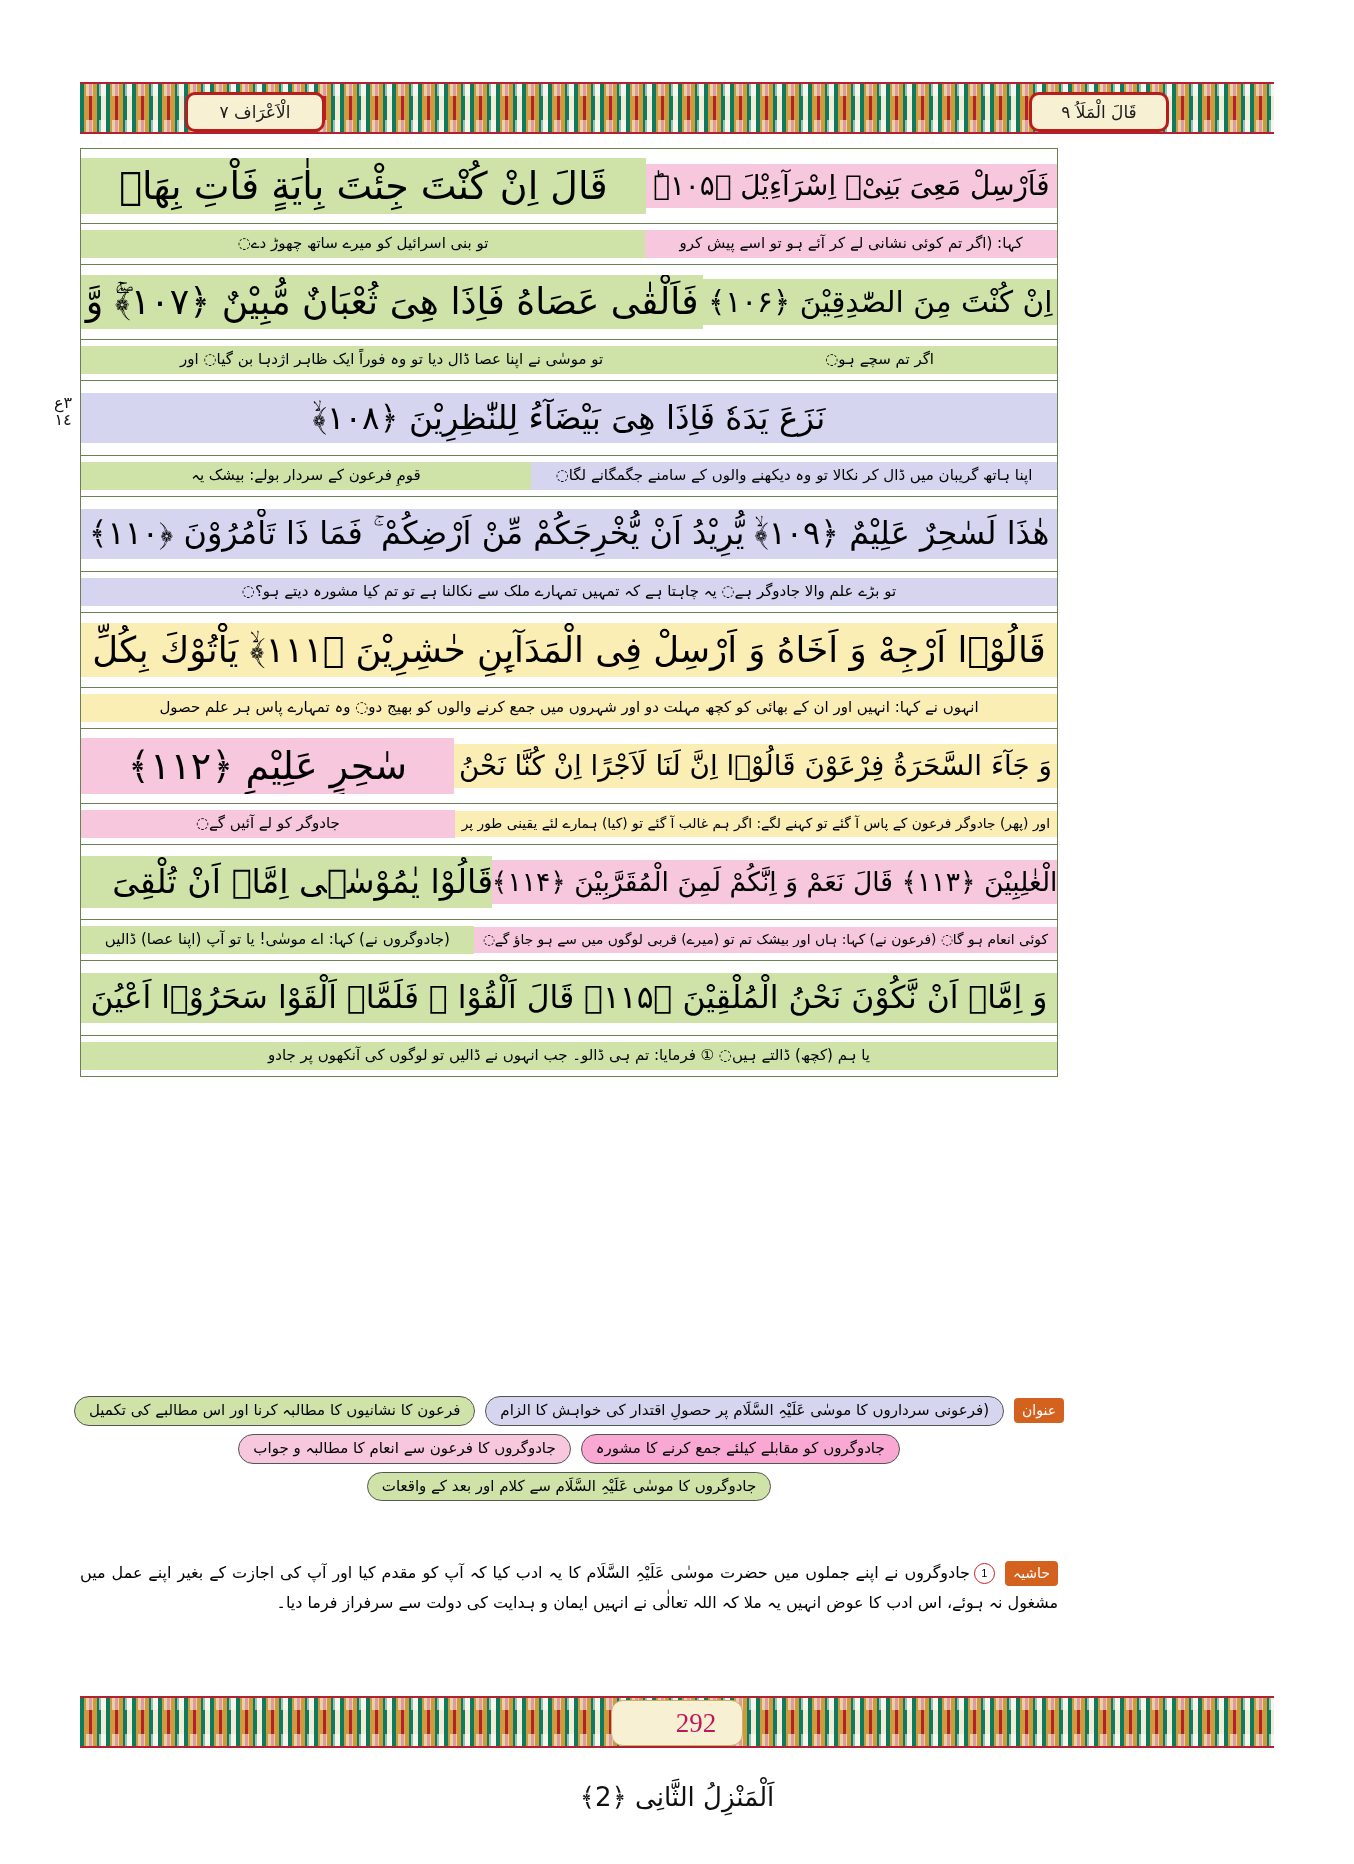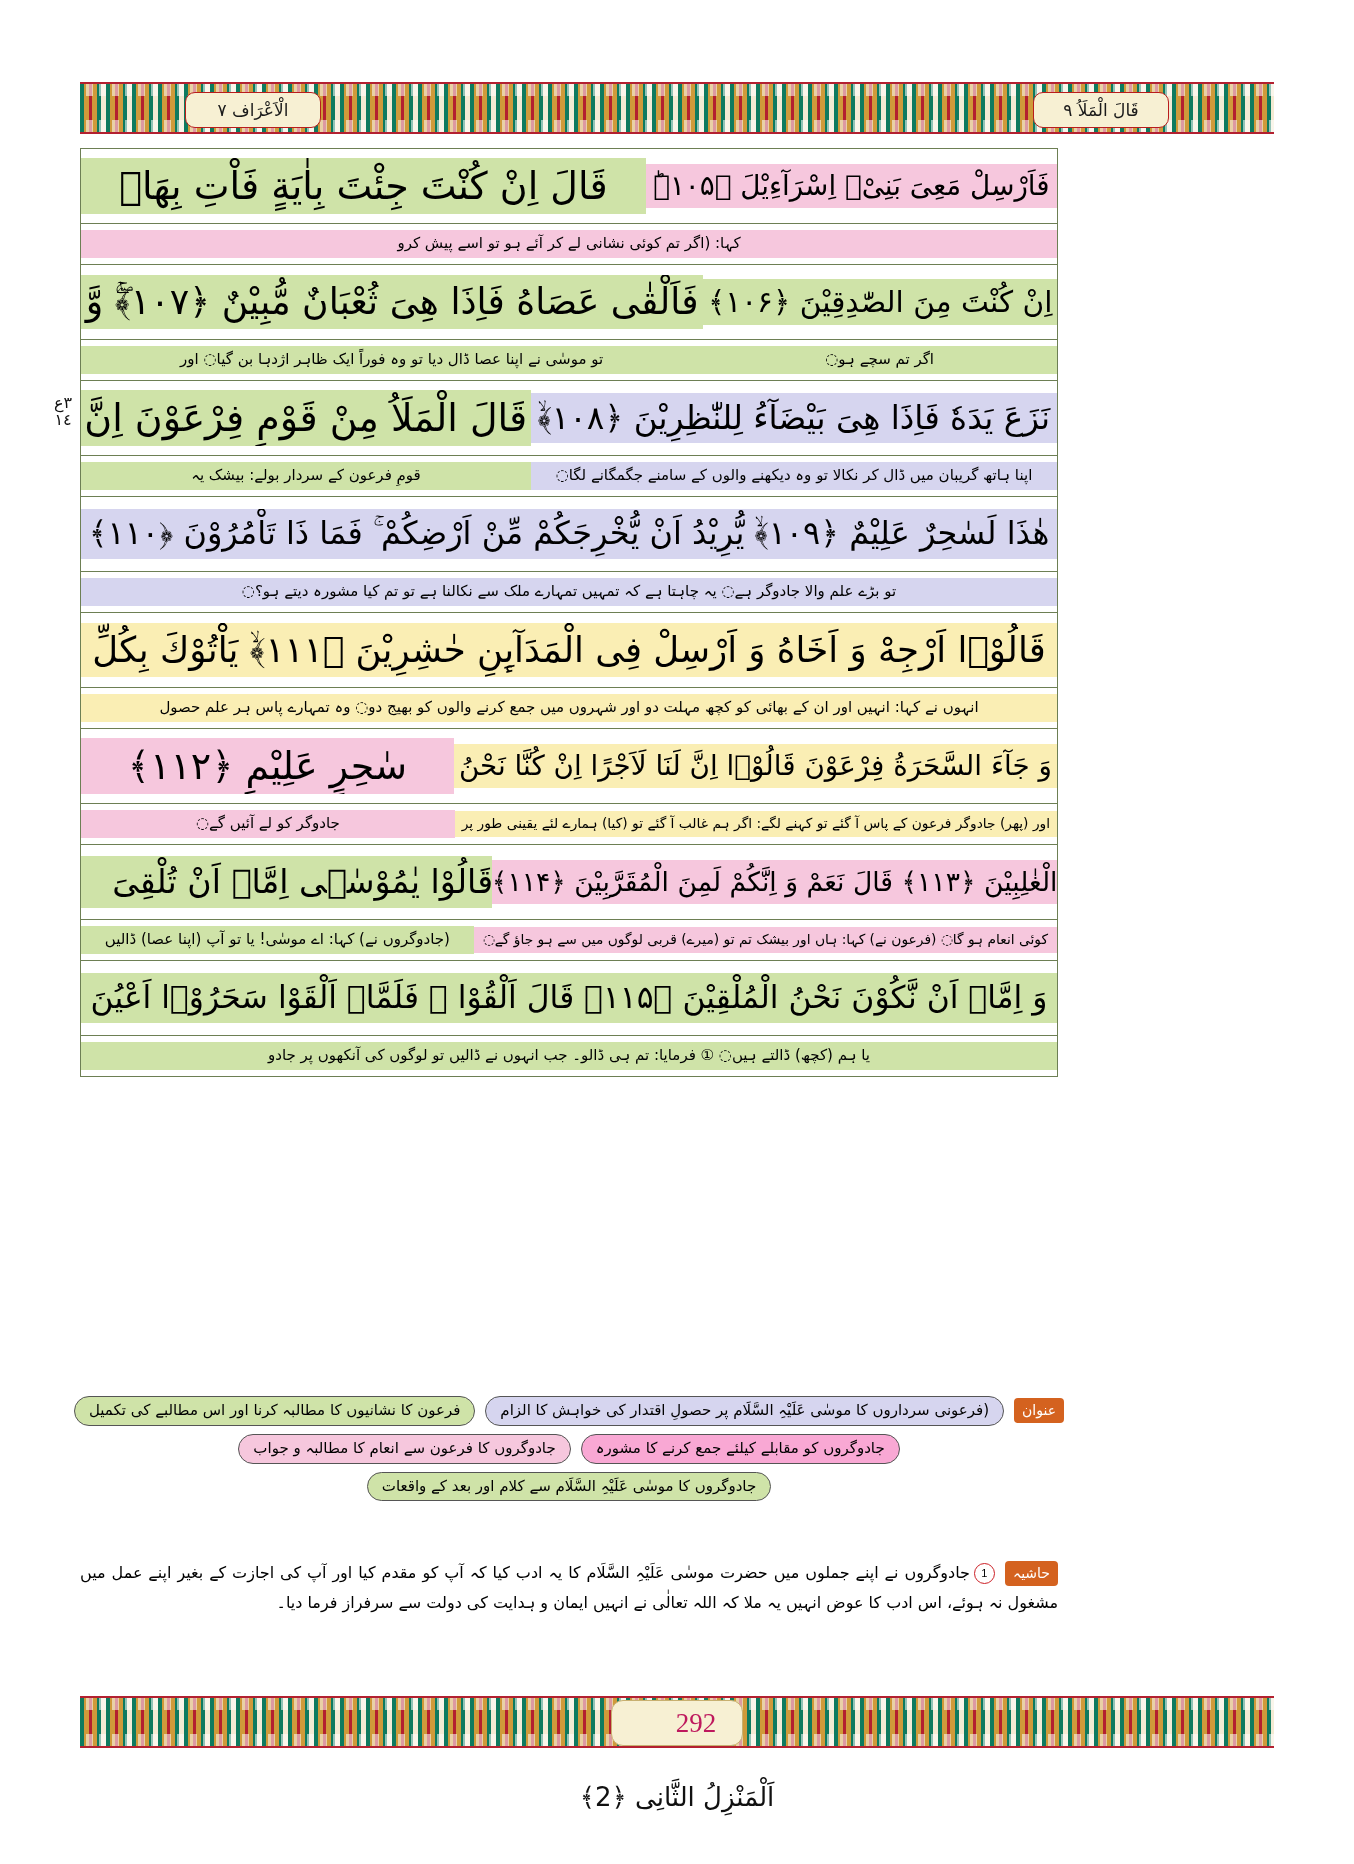--- a/index.html
+++ b/index.html
@@ -55,21 +55,21 @@
   .ornament-band::after { bottom: 0; }
 
   .ornament-top { top: 82px; }
   .ornament-bottom { top: 1696px; }
 
   .cartouche {
     position: absolute;
     top: 92px;
     height: 34px;
     background: #f7f0d3;
-    border: 1px solid #b91c1c;
+    border: 3px solid #b91c1c;
     border-radius: 10px;
     display: flex;
     align-items: center;
     justify-content: center;
     padding: 0 12px;
     font-size: 17px;
     color: #1a1a1a;
     direction: rtl;
     font-family: "DejaVu Sans", sans-serif;
     white-space: nowrap;
@@ -276,32 +276,32 @@
 
   <div class="side-marker">٣ع ١٤</div>
 
   <div class="text-block" id="text-block">
       <div class="verse-row">
         <div class="verse-seg bg-pink" style="flex: 42 0 0px; font-size: 27.8px;">فَاَرْسِلْ مَعِیَ بَنِیْۤ اِسْرَآءِیْلَ ﴿۱۰۵﴾ؕ</div>
         <div class="verse-seg bg-green" style="flex: 58 0 0px;">قَالَ اِنْ كُنْتَ جِئْتَ بِاٰیَةٍ فَاْتِ بِهَاۤ</div>
       </div>
       <div class="trans-row">
         <div class="trans-seg bg-pink" style="flex: 42 0 0px;">کہا: (اگر تم کوئی نشانی لے کر آئے ہو تو اسے پیش کرو</div>
+        <div class="trans-seg bg-green" style="flex: 58 0 0px;">تو بنی اسرائیل کو میرے ساتھ چھوڑ دے◌</div>
       </div>
       <div class="verse-row">
         <div class="verse-seg bg-green" style="flex: 36 0 0px; font-size: 29.6px;">اِنْ كُنْتَ مِنَ الصّٰدِقِیْنَ ﴿۱۰۶﴾</div>
         <div class="verse-seg bg-green" style="flex: 64 0 0px; font-size: 36.2px;">فَاَلْقٰی عَصَاهُ فَاِذَا هِیَ ثُعْبَانٌ مُّبِیْنٌ ﴿۱۰۷﴾ۚۖ وَّ</div>
       </div>
       <div class="trans-row">
         <div class="trans-seg bg-green" style="flex: 36 0 0px;">اگر تم سچے ہو◌</div>
         <div class="trans-seg bg-green" style="flex: 64 0 0px;">تو موسٰی نے اپنا عصا ڈال دیا تو وہ فوراً ایک ظاہر اژدہا بن گیا◌ اور</div>
       </div>
       <div class="verse-row">
         <div class="verse-seg bg-lilac" style="flex: 54 0 0px; font-size: 32.6px;">نَزَعَ یَدَهٗ فَاِذَا هِیَ بَیْضَآءُ لِلنّٰظِرِیْنَ ﴿۱۰۸﴾ۙ</div>
-        <div class="verse-seg bg-green" style="flex: 46 0 0px;">قَالَ الْمَلَاُ مِنْ قَوْمِ فِرْعَوْنَ اِنَّ</div>
       </div>
       <div class="trans-row">
         <div class="trans-seg bg-lilac" style="flex: 54 0 0px;">اپنا ہاتھ گریبان میں ڈال کر نکالا تو وہ دیکھنے والوں کے سامنے جگمگانے لگا◌</div>
         <div class="trans-seg bg-green" style="flex: 46 0 0px;">قومِ فرعون کے سردار بولے: بیشک یہ</div>
       </div>
       <div class="verse-row">
         <div class="verse-seg bg-lilac" style="flex: 100 0 0px; font-size: 32px;">هٰذَا لَسٰحِرٌ عَلِیْمٌ ﴿۱۰۹﴾ۙ یُّرِیْدُ اَنْ یُّخْرِجَكُمْ مِّنْ اَرْضِكُمْ ۚ فَمَا ذَا تَاْمُرُوْنَ ﴿۱۱۰﴾</div>
       </div>
       <div class="trans-row">
         <div class="trans-seg bg-lilac" style="flex: 100 0 0px;">تو بڑے علم والا جادوگر ہے◌ یہ چاہتا ہے کہ تمہیں تمہارے ملک سے نکالنا ہے تو تم کیا مشورہ دیتے ہو؟◌</div>

